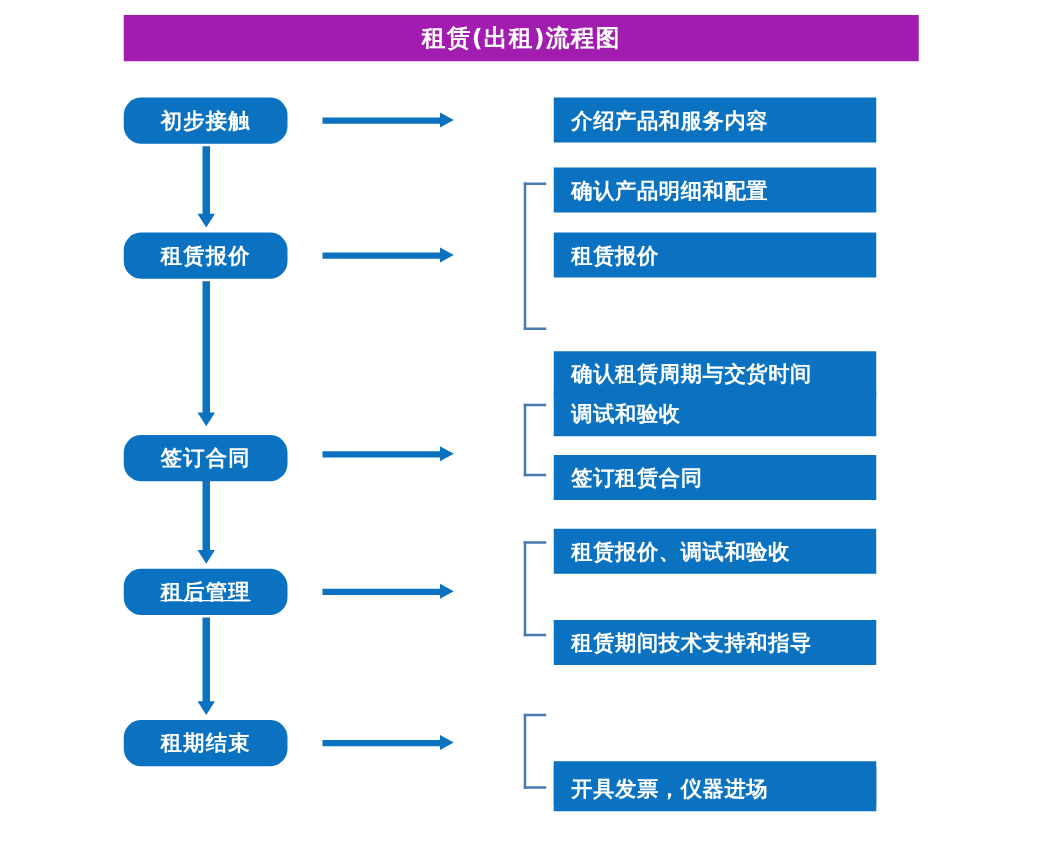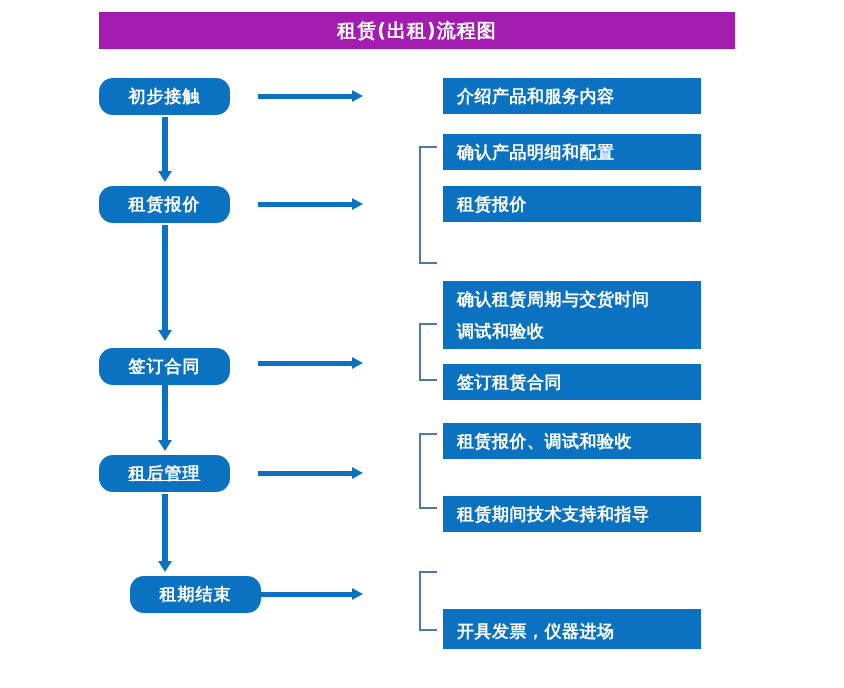--- a/index.html
+++ b/index.html
@@ -132,21 +132,21 @@
 
 <div id="canvas">
 
   <div class="title-bar">租赁(出租)流程图</div>
 
   <div id="stage-boxes">
       <div class="stage-box" style="top: 78px;">初步接触</div>
       <div class="stage-box" style="top: 186px;">租赁报价</div>
       <div class="stage-box" style="top: 348px;">签订合同</div>
       <div class="stage-box" style="top: 455px; text-decoration: underline;">租后管理</div>
-      <div class="stage-box" style="top: 576px; margin-left: 31px;">租期结束</div>
+      <div class="stage-box" style="top: 576px;">租期结束</div>
     </div>
   <div id="detail-boxes">
       <div class="detail-box" style="top: 78px;">介绍产品和服务内容</div>
       <div class="detail-box" style="top: 134px;">确认产品明细和配置</div>
       <div class="detail-box" style="top: 186px;">租赁报价</div>
       <div class="detail-box" style="top: 241px; margin-top: 40px;">确认租赁周期与交货时间</div>
       <div class="detail-box" style="top: 313px;">调试和验收</div>
       <div class="detail-box" style="top: 364px;">签订租赁合同</div>
       <div class="detail-box" style="top: 423px;">租赁报价、调试和验收</div>
       <div class="detail-box" style="top: 496px;">租赁期间技术支持和指导</div>

